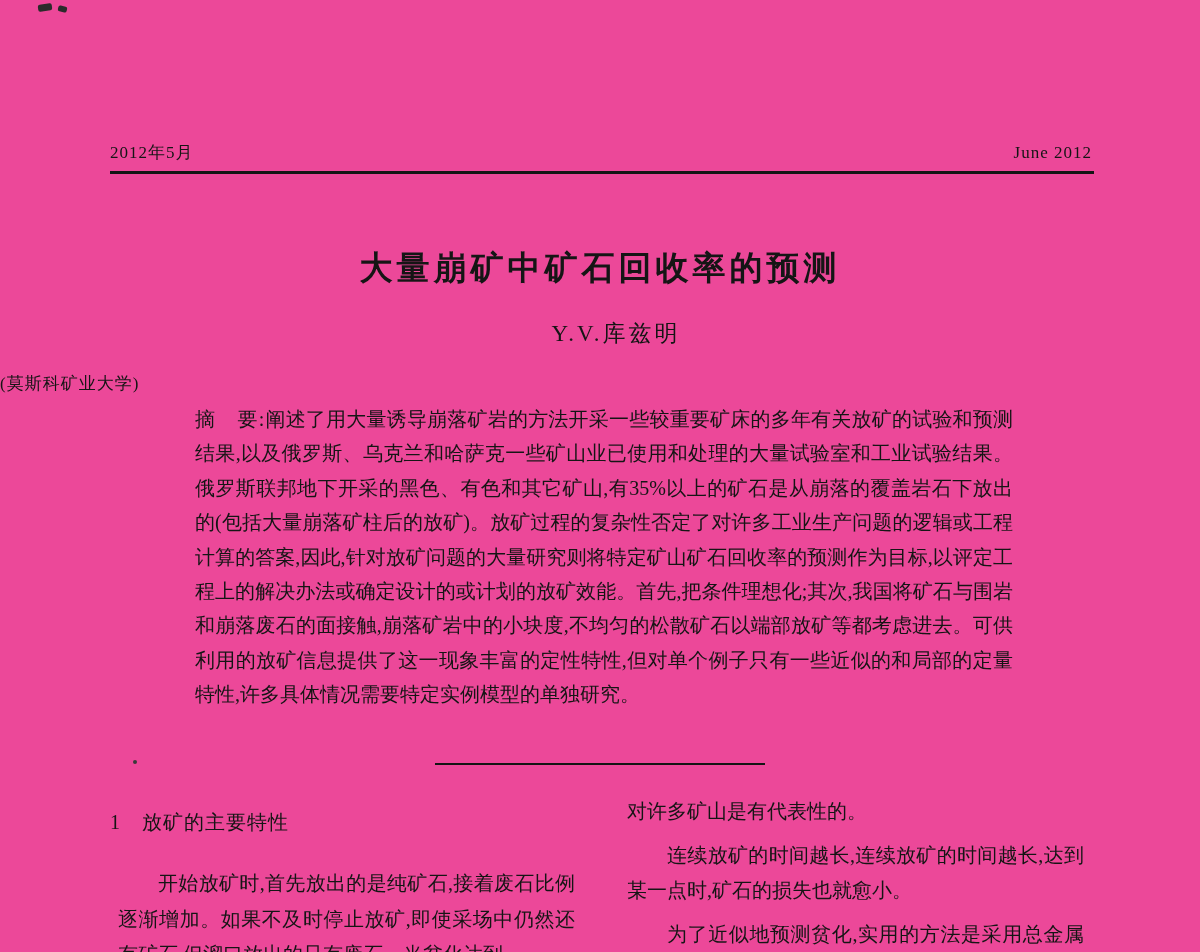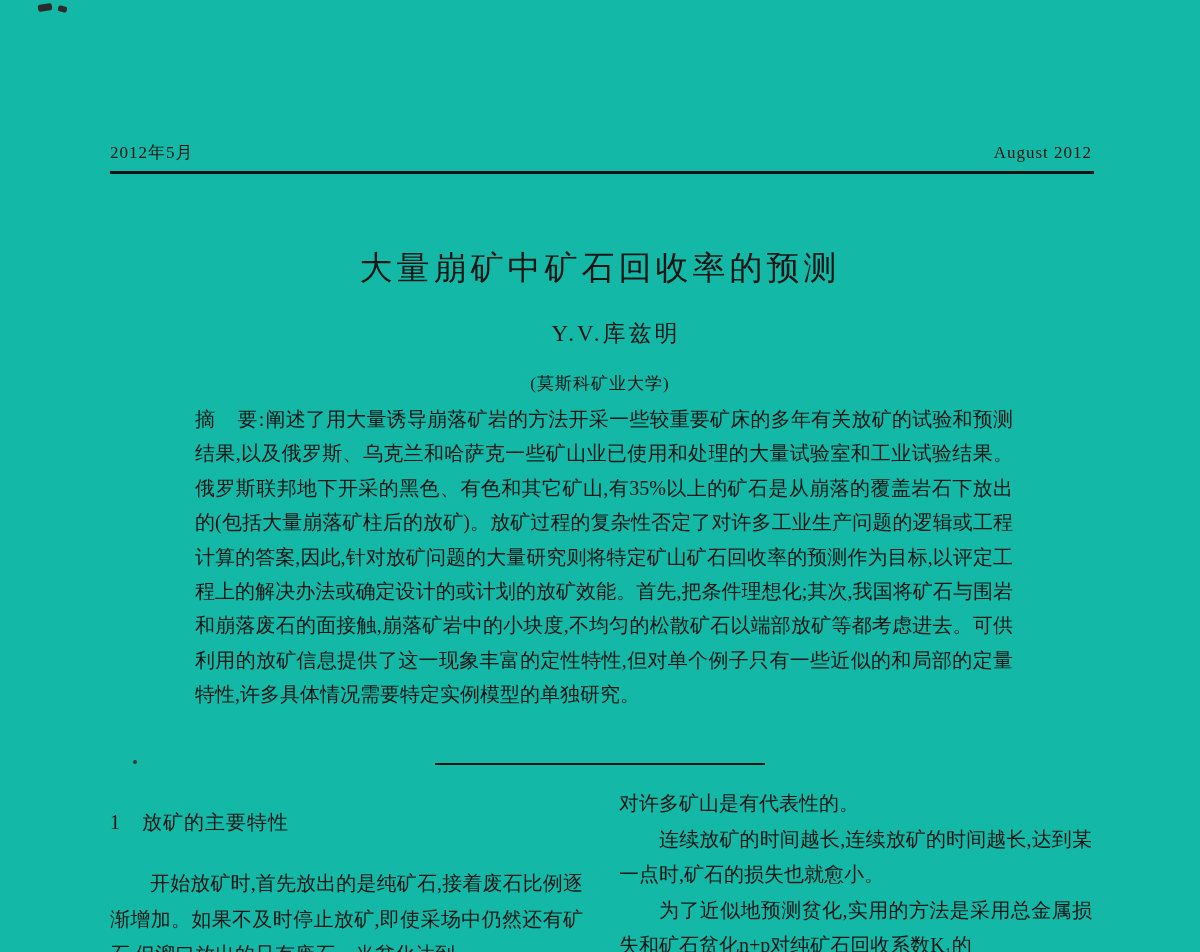--- a/index.html
+++ b/index.html
@@ -2,21 +2,21 @@
 <html><head>
 <meta charset="utf-8">
 <style>
   * { margin: 0; padding: 0; box-sizing: border-box; }
   html, body { background: #9a9a9a; }
   .page {
     position: relative;
     width: 1200px;
     height: 952px;
     margin: 0 auto;
-    background: #14b8a6;
+    background: #ec4899;
     color: #151515;
     font-family: "Liberation Serif", serif;
     overflow: hidden;
   }
   .header {
     position: absolute;
     top: 141px;
     left: 110px;
     width: 982px;
     display: flex;
@@ -33,39 +33,39 @@
     height: 3px;
     background: #141414;
   }
   .title {
     position: absolute;
     top: 246px;
     left: 0;
     width: 100%;
     text-align: center;
     font-family: "Liberation Sans", sans-serif;
-    font-weight: normal;
+    font-weight: bold;
     font-size: 33px;
     letter-spacing: 4px;
   }
   .author {
     position: absolute;
     top: 318px;
     left: 16px;
     width: 100%;
     text-align: center;
     font-size: 23px;
     letter-spacing: 3px;
   }
   .affiliation {
     position: absolute;
     top: 372px;
     left: 0;
     width: 100%;
-    text-align: center;
+    text-align: left;
     font-size: 17px;
     letter-spacing: 1px;
   }
   .abstract {
     position: absolute;
     top: 402px;
     left: 195px;
     width: 818px;
     font-size: 20px;
     line-height: 34.4px;
@@ -89,21 +89,21 @@
     display: flex;
     gap: 36px;
   }
   .col {
     width: 473px;
     font-size: 20px;
     line-height: 35.5px;
     text-align: justify;
     text-justify: inter-ideograph;
   }
-  .col p { margin: 0; }
+  .col p { margin: 8px; }
   .indent { text-indent: 2em; }
   .section-heading {
     margin-top: 22px;
     margin-bottom: 30px;
     font-size: 20px;
     font-weight: normal;
     letter-spacing: 1px;
     line-height: 28px;
     text-align: left;
   }
@@ -140,21 +140,21 @@
 </head>
 <body>
 
 <div class="page">
 
   <div class="scan-speck-1"></div>
   <div class="scan-speck-2"></div>
 
   <header class="header">
     <span>2012年5月</span>
-    <span>August 2012</span>
+    <span>June 2012</span>
   </header>
 
   <div class="header-rule"></div>
 
   <h1 class="title">大量崩矿中矿石回收率的预测</h1>
 
   <div class="author">Y.V.库兹明</div>
 
   <div class="affiliation">(莫斯科矿业大学)</div>
 

